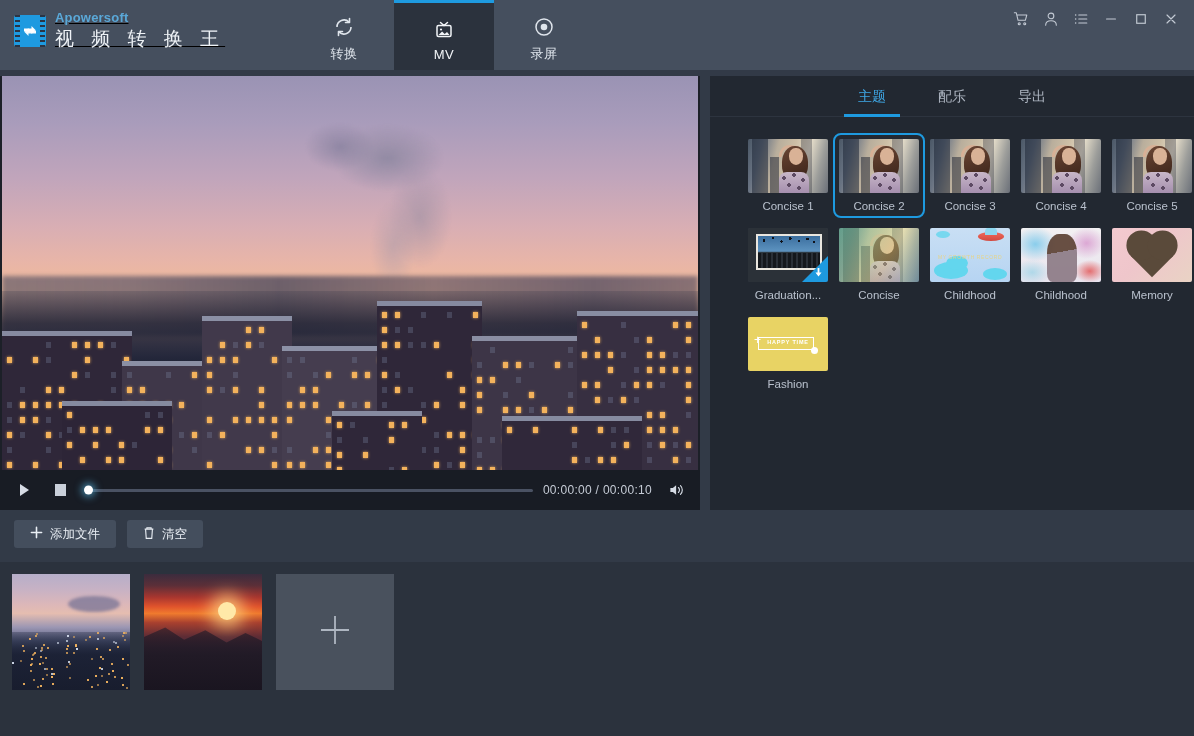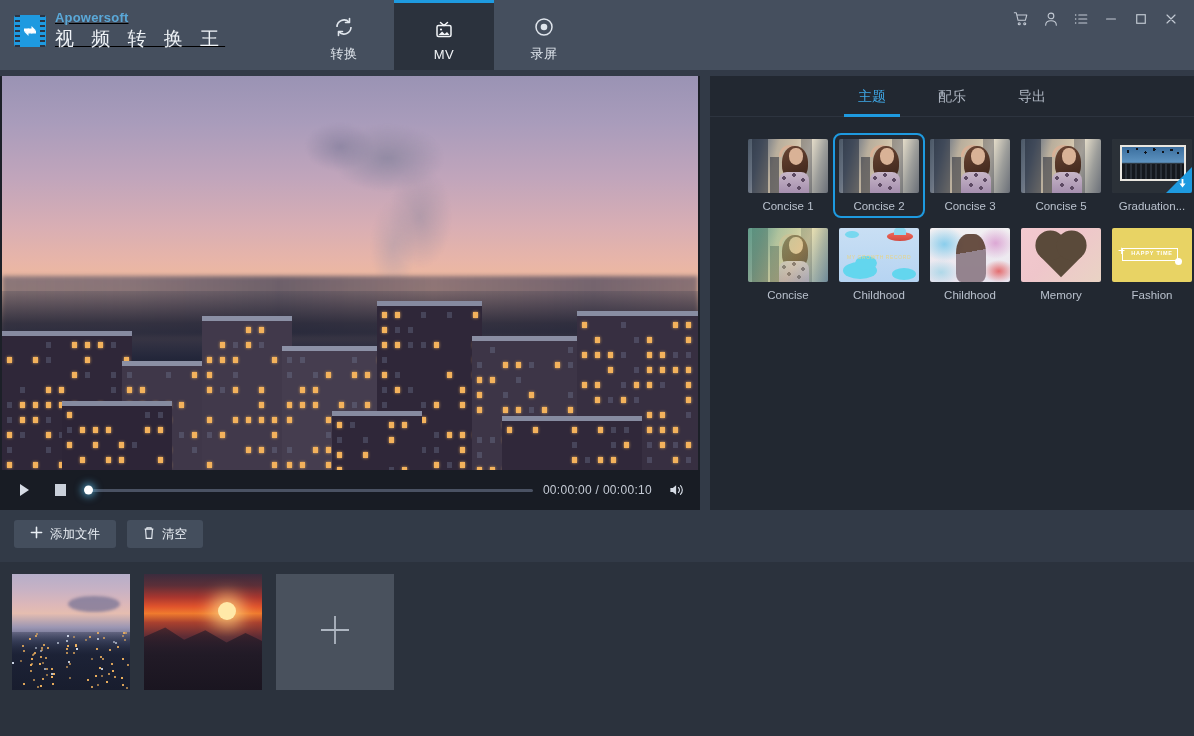--- a/index.html
+++ b/index.html
@@ -874,20 +874,35 @@
               <div class="ph-bg"></div>
               <div class="ph-bld1"></div>
               <div class="ph-bld2"></div>
               <div class="ph-bld3"></div>
               <div class="ph-arm"></div>
               <div class="ph-hair"></div>
               <div class="ph-face"></div>
               <div class="ph-body"></div>
             </div>
           </div>
+          <div class="cname">Concise 4</div>
+        </div>
+        <div class="cell">
+          <div class="thumb">
+            <div class="ph">
+              <div class="ph-bg"></div>
+              <div class="ph-bld1"></div>
+              <div class="ph-bld2"></div>
+              <div class="ph-bld3"></div>
+              <div class="ph-arm"></div>
+              <div class="ph-hair"></div>
+              <div class="ph-face"></div>
+              <div class="ph-body"></div>
+            </div>
+          </div>
           <div class="cname">Concise 5</div>
         </div>
         <div class="cell">
           <div class="thumb">
             <div class="gr-bg"></div>
             <div class="gr-frame">
               <div class="gr-caps"></div>
               <div class="gr-crowd"></div>
             </div>
             <span class="dl-badge">

